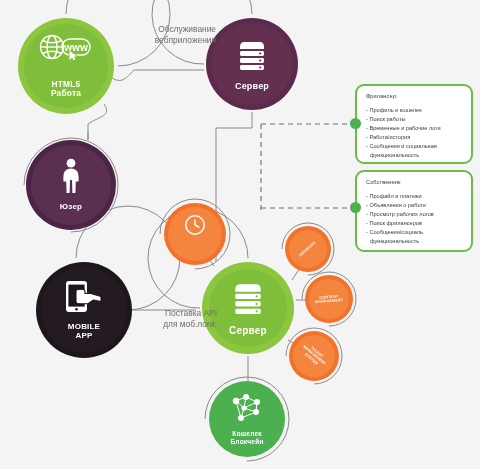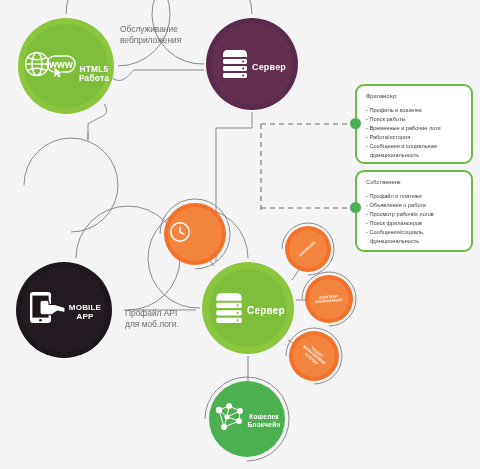--- a/index.html
+++ b/index.html
@@ -6,50 +6,50 @@
   body{
     width:480px;height:469px;
     background:#f4f4f4;
     font-family:"Liberation Sans", sans-serif;
     overflow:hidden;
     position:relative;
   }
   #stage{position:absolute;left:0;top:0;width:480px;height:469px;}
   svg.wires{position:absolute;left:0;top:0;width:480px;height:469px;}
 
-  .node{position:absolute;border-radius:50%;display:flex;flex-direction:row;
+  .node{position:absolute;border-radius:50%;display:flex;flex-direction:column;
         align-items:center;justify-content:center;text-align:center;color:#fff;box-sizing:border-box;}
   .node .lbl{position:relative;z-index:3;line-height:1.12;font-weight:bold;letter-spacing:.2px;}
   .node .ico{position:relative;z-index:3;display:block;}
 
   
   .n-html5{left:18px;top:18px;width:96px;height:96px;background:#8cc63f;}
   .n-html5 .inner{position:absolute;left:6px;top:6px;right:6px;bottom:6px;border-radius:50%;background:#7ebe3a;}
   .n-server-top{left:206px;top:18px;width:92px;height:92px;background:#5a2b4e;}
   .n-server-top .inner{position:absolute;left:5px;top:5px;right:5px;bottom:5px;border-radius:50%;background:#63304f;}
   .n-user{left:26px;top:140px;width:90px;height:90px;background:#4b2545;}
   .n-user .inner{position:absolute;left:5px;top:5px;right:5px;bottom:5px;border-radius:50%;background:#5b2f52;}
-  .n-mobile{left:16px;top:262px;width:96px;height:96px;background:#1d161c;}
+  .n-mobile{left:36px;top:262px;width:96px;height:96px;background:#1d161c;}
   .n-mobile .inner{position:absolute;left:5px;top:5px;right:5px;bottom:5px;border-radius:50%;background:#241b22;}
   .n-server-mid{left:202px;top:262px;width:92px;height:92px;background:#8cc63f;}
   .n-server-mid .inner{position:absolute;left:7px;top:7px;right:7px;bottom:7px;border-radius:50%;background:#7ebe3a;}
   .n-chain{left:209px;top:381px;width:76px;height:76px;background:#4caf50;}
   .n-chain .inner{position:absolute;left:4px;top:4px;right:4px;bottom:4px;border-radius:50%;background:#4caf50;}
 
   
   .n-time{left:164px;top:203px;width:62px;height:62px;background:#f2722b;}
   .n-time .inner{position:absolute;left:4px;top:4px;right:4px;bottom:4px;border-radius:50%;background:#f4853f;}
   .n-db{left:285px;top:226px;width:46px;height:46px;background:#f2722b;}
   .n-db .inner{position:absolute;left:4px;top:4px;right:4px;bottom:4px;border-radius:50%;background:#f4853f;}
   .n-cms{left:305px;top:275px;width:48px;height:48px;background:#f2722b;}
   .n-cms .inner{position:absolute;left:4px;top:4px;right:4px;bottom:4px;border-radius:50%;background:#f4853f;}
   .n-tms{left:289px;top:331px;width:50px;height:50px;background:#f2722b;}
   .n-tms .inner{position:absolute;left:4px;top:4px;right:4px;bottom:4px;border-radius:50%;background:#f4853f;}
 
-  .cap{position:absolute;color:#6d6d6d;font-size:8.4px;line-height:1.35;text-align:left;}
+  .cap{position:absolute;color:#6d6d6d;font-size:8.4px;line-height:1.35;text-align:right;}
 
   .txtbox{position:absolute;box-sizing:border-box;background:#fff;border:2.5px solid #6cbb45;border-radius:9px;padding:7px 8px 8px 9px;}
   .txtbox h4{margin:0 0 7px 0;font-size:5.6px;font-weight:normal;color:#3b3b3b;letter-spacing:.1px;}
   .txtbox ul{margin:0;padding:0;list-style:none;}
   .txtbox li{font-size:5.6px;color:#3b3b3b;line-height:1.62;white-space:nowrap;}
   .txtbox li .sub{display:block;padding-left:4px;}
   .dot{position:absolute;width:11px;height:11px;border-radius:50%;background:#4caf50;}
 
   .rot{display:block;transform-origin:center center;}
   .mini-lbl{font-size:3.6px;font-weight:bold;line-height:1.25;letter-spacing:.2px;}
@@ -135,20 +135,30 @@
         <rect x="5" y="21" width="24" height="5" rx="1.4" fill="#ffffff"></rect>
         <rect x="5" y="28" width="24" height="5" rx="1.4" fill="#ffffff"></rect>
         <circle cx="25.2" cy="16.5" r="1.05" fill="#5a2b4e"></circle>
         <circle cx="25.2" cy="23.5" r="1.05" fill="#5a2b4e"></circle>
         <circle cx="25.2" cy="30.5" r="1.05" fill="#5a2b4e"></circle>
       </svg>
     </span>
     <span class="lbl" style="font-size:9px;margin-top:6px;">Сервер</span>
   </div>
 
+  <div class="node n-user">
+    <div class="inner"></div>
+    <span class="ico">
+      <svg width="26" height="36" viewBox="0 0 26 36">
+        <circle cx="13" cy="5.2" r="4.4" fill="#ffffff"></circle>
+        <path d="M13 10.4 C7.4 10.4 5.4 14 5.4 19.5 L5.4 23.6 L8.2 23.6 L8.6 35 L11.6 35 L12 22 L14 22 L14.4 35 L17.4 35 L17.8 23.6 L20.6 23.6 L20.6 19.5 C20.6 14 18.6 10.4 13 10.4 Z" fill="#ffffff"></path>
+      </svg>
+    </span>
+    <span class="lbl" style="font-size:8px;margin-top:5px;">Юзер</span>
+  </div>
 
   <div class="node n-mobile">
     <div class="inner"></div>
     <span class="ico">
       <svg width="42" height="34" viewBox="0 0 42 34">
         <rect x="3" y="1" width="21" height="31" rx="3" fill="#ffffff"></rect>
         <rect x="5.4" y="4.6" width="16.2" height="22" fill="#1d161c"></rect>
         <circle cx="13.5" cy="29.3" r="1.3" fill="#1d161c"></circle>
         <path d="M13 11 L13 21.5 C13 23 14.2 23.8 15.4 23.8 L25 23.8 L30.5 20 L38 21.5 L38 16.5 L27.8 13.5 L22 13.5 L22 11.6 C22 10 20.8 9.2 19.4 9.2 C16.6 9.2 13 9.4 13 11 Z" fill="#ffffff" stroke="#1d161c" stroke-width="1.1" stroke-linejoin="round"></path>
       </svg>
@@ -242,21 +252,21 @@
       <span>MANAGEMENT</span><br>
       <span>SYSTEM</span>
     </span>
   </div>
 
   <div class="cap" style="left:120px;top:24px;width:96px;">
     <span>Обслуживание</span><br>
     <span>вебприложения</span>
   </div>
   <div class="cap" style="left:125px;top:308px;width:92px;">
-    <span>Профайл API</span><br>
+    <span>Поставка API</span><br>
     <span>для моб.логи.</span>
   </div>
 
   <div class="txtbox" style="left:355px;top:84px;width:118px;height:80px;">
     <h4>Фрилансер:</h4>
     <ul>
       <li>- Профиль и кошелек</li>
       <li>- Поиск работы</li>
       <li>- Временные и рабочие логи</li>
       <li>- Работа/история</li>

